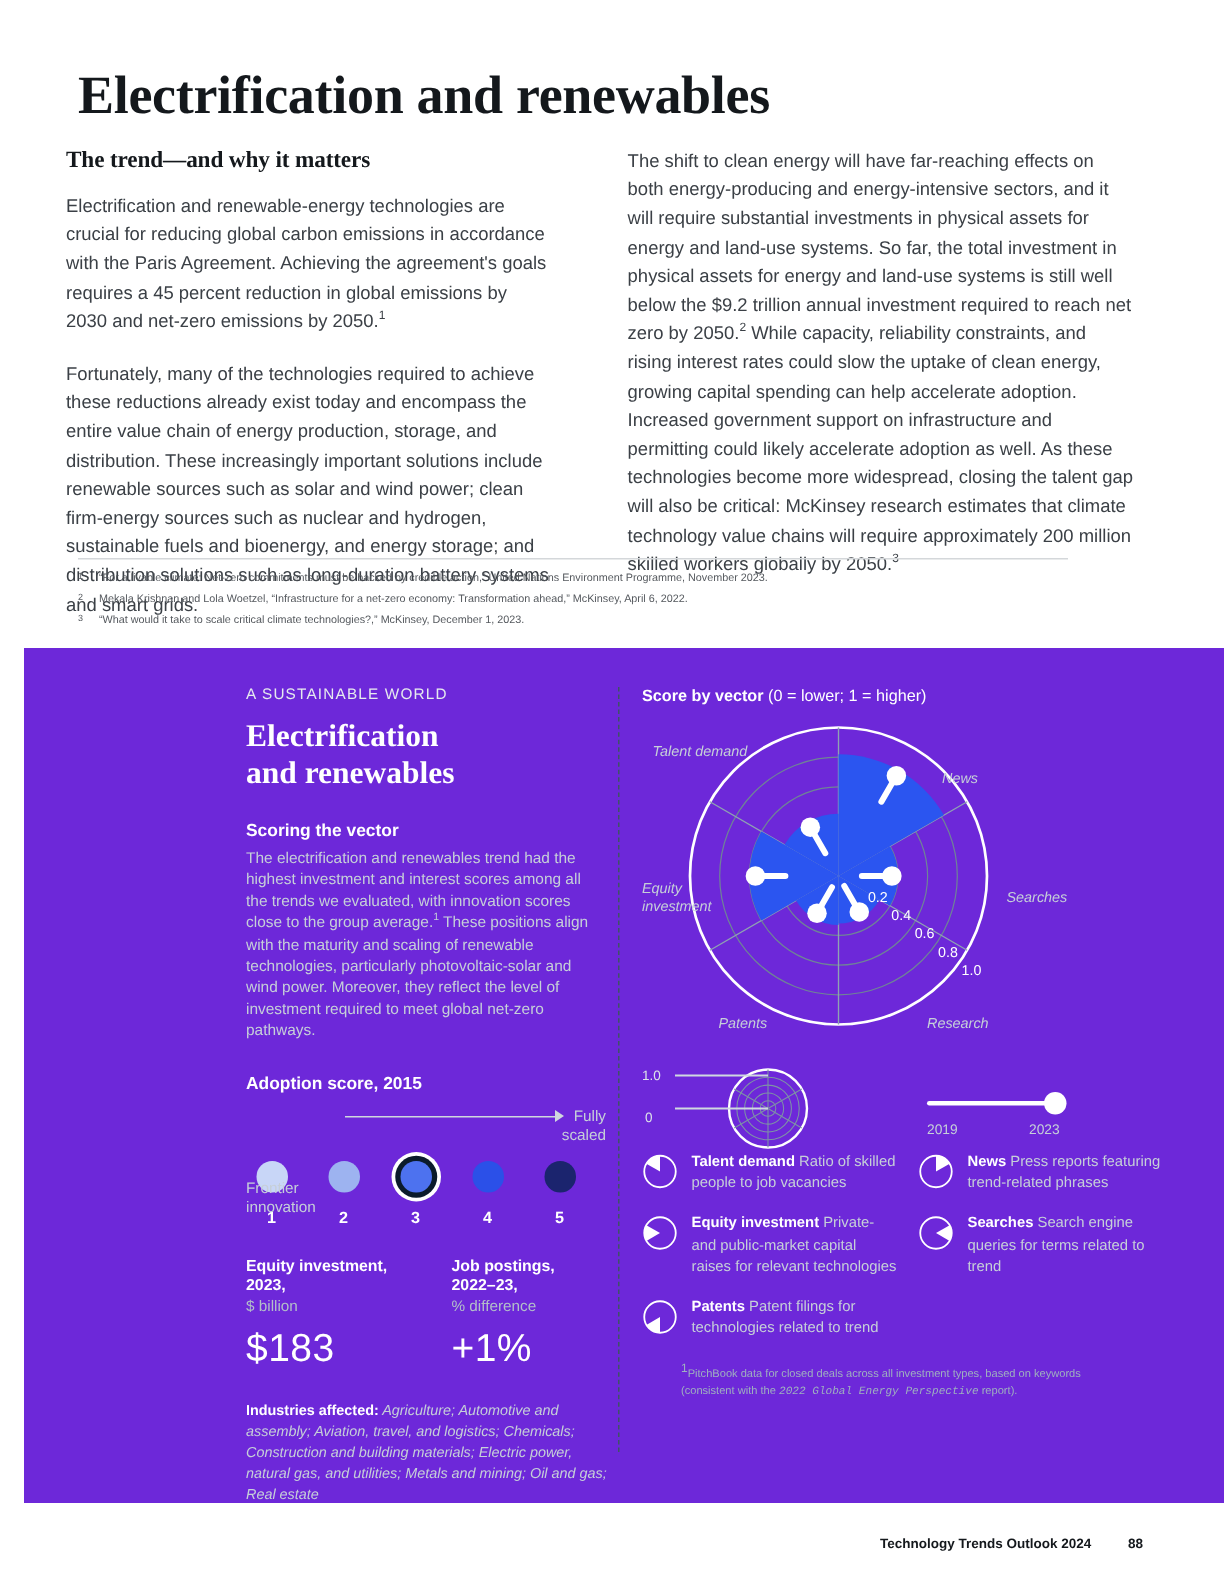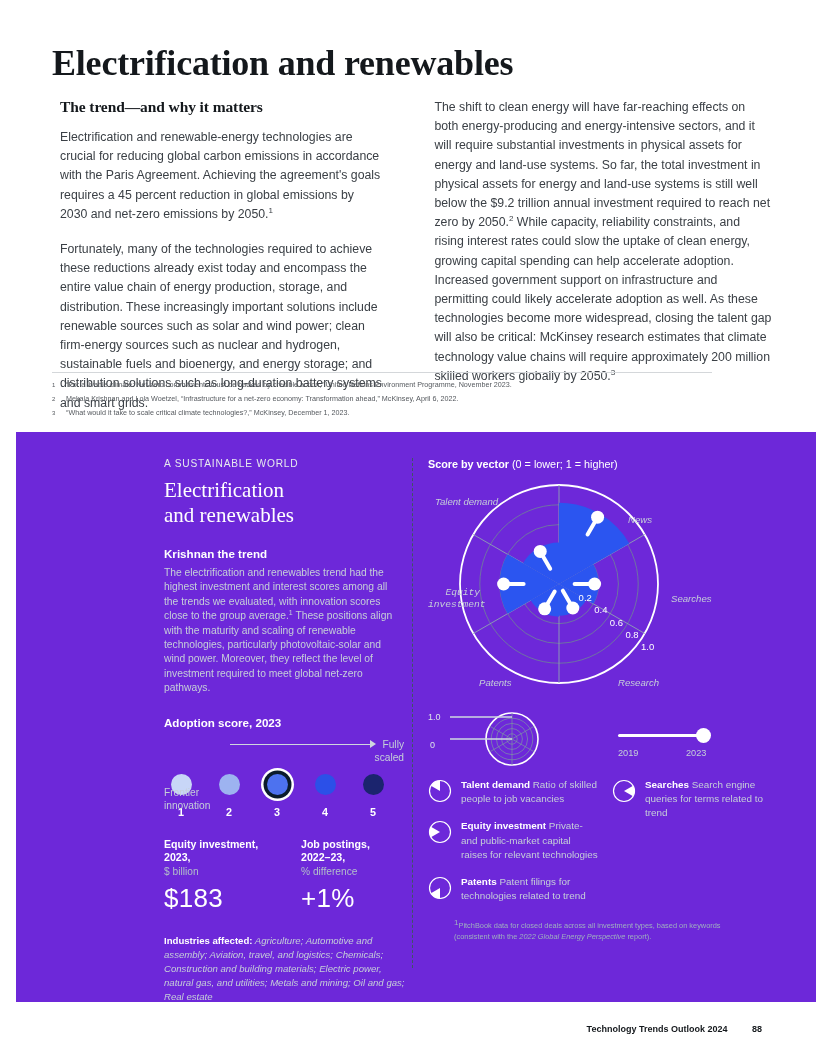--- a/index.html
+++ b/index.html
@@ -17,21 +17,21 @@
   
   .white-top { padding:0; position:relative; height:432px; background:#fff; }
 
   .title {
     position:absolute; left:52px; top:42px;
     font-family:"Liberation Serif", serif;
     font-weight:700; font-size:36px; letter-spacing:-0.2px;
     color:#14181c;
   }
 
-  .cols { position:absolute; left:60px; top:98px; width:712px; display:flex; gap:52px; }
+  .cols { position:absolute; left:44px; top:98px; width:712px; display:flex; gap:52px; }
   .col { width:330px; }
   .col-l { width:340px; }
   .col-r { width:356px; }
 
   .subhead {
     font-family:"Liberation Serif", serif;
     font-weight:700; font-size:15.5px; color:#14181c;
     margin:0 0 12px 0; letter-spacing:-0.1px;
   }
   .body-p {
@@ -56,21 +56,21 @@
   }
 
   .dark-left { position:absolute; left:148px; top:26px; width:240px; }
   .divider { position:absolute; left:396px; top:26px; width:1px; height:510px;
              background:transparent;
              border-left:1px dashed #3f5365; }
   .dark-right { position:absolute; left:412px; top:26px; width:360px; }
 
   .eyebrow { font-size:10.2px; letter-spacing:0.8px; color:#e6eaee; margin-bottom:9px; }
   .dk-title {
-    font-family:"Liberation Serif", serif; font-weight:400;
+    font-family:"Liberation Serif", serif; font-weight:700;
     font-size:21px; line-height:25px; color:#ffffff; margin-bottom:19px;
   }
   .dk-h3 { font-size:11.6px; font-weight:700; color:#fff; margin-bottom:6px; }
   .dk-p { font-size:10.3px; line-height:14.4px; color:#c6cfd8; }
   .dk-p sup { font-size:7px; }
 
   .section-h { font-size:11.6px; font-weight:700; color:#fff; margin-bottom:9px; }
 
   .scale-row { position:relative; height:30px; margin-bottom:4px; }
   .scale-lbl { position:absolute; font-size:10.2px; line-height:13px; color:#c6cfd8; }
@@ -103,29 +103,29 @@
   .radar-lbl { position:absolute; font-size:9.6px; font-style:italic; color:#c6cfd8; line-height:11.5px; }
 
   .mini-wrap { position:relative; width:352px; height:62px; }
   .mini-lbl { position:absolute; font-size:9px; color:#dde3e9; }
 
   .time-wrap { position:absolute; left:190px; top:22px; width:110px; }
   .time-line { position:absolute; left:0; top:6px; width:88px; height:3px; background:#ffffff; border-radius:2px;}
   .time-knob { position:absolute; left:78px; top:0; width:15px; height:15px; border-radius:50%; background:#fff;}
   .time-t { position:absolute; top:20px; font-size:9.2px; color:#c6cfd8; }
 
-  .legend { display:flex; gap:14px; margin-top:10px; }
+  .legend { display:flex; gap:14px; }
   .legend-col { width:170px; }
   .leg-item { display:flex; gap:9px; margin-bottom:13px; }
   .leg-icon { flex:0 0 24px; width:24px; height:24px; margin-top:1px; }
   .leg-txt { font-size:9.9px; line-height:14.2px; color:#c6cfd8; }
   .leg-txt b { color:#ffffff; font-weight:700; }
 
   .dk-foot { margin-top:4px; margin-left:26px; font-size:7.4px; line-height:11px; color:#9fb0bf; width:300px;}
-  .dk-foot i { font-style:italic; }
+  .dk-foot i { font-style:italic;font-family:Liberation Mono, monospace; }
 
   
   .footer { position:absolute; left:0; top:1002px; width:816px; height:54px; background:#fff; }
   .footer-inner { position:absolute; right:54px; top:22px; font-size:9px; font-weight:700; color:#14181c; }
   .footer-pg { display:inline-block; margin-left:22px; }
 </style>
 </head>
 <body>
 
 <div class="page">
@@ -167,26 +167,26 @@
 
     <div class="divider"></div>
 
     <div class="dark-left">
       <div class="eyebrow">A SUSTAINABLE WORLD</div>
       <div class="dk-title">
         <div>Electrification</div>
         <div>and renewables</div>
       </div>
 
-      <div class="dk-h3">Krishnan the trend</div>
+      <div class="dk-h3">Scoring the vector</div>
       <div class="dk-p"><span>The electrification and renewables trend had the highest investment and interest scores among all the trends we evaluated, with innovation scores close to the group average.</span><sup>1</sup><span> These positions align with the maturity and scaling of renewable technologies, particularly photovoltaic-solar and wind power. Moreover, they reflect the level of investment required to meet global net-zero pathways.</span></div>
 
       <div style="height:20px"></div>
 
-      <div class="section-h">Adoption score, 2023</div>
+      <div class="section-h">Adoption score, 2015</div>
 
       <div class="scale-row">
         <div class="scale-lbl left">
           <div>Frontier</div>
           <div>innovation</div>
         </div>
         <div class="arrow-line"></div>
         <div class="arrow-head"></div>
         <div class="scale-lbl right">
           <div>Fully</div>
@@ -273,21 +273,21 @@
             <text x="166.2052258428262" y="139.38019442289607" fill="#ffffff" font-size="9.5" font-family="&quot;Liberation Sans&quot;, sans-serif">0.4</text>
             <text x="181.80783876423928" y="151.5702916343441" fill="#ffffff" font-size="9.5" font-family="&quot;Liberation Sans&quot;, sans-serif">0.6</text>
             <text x="197.4104516856524" y="163.76038884579214" fill="#ffffff" font-size="9.5" font-family="&quot;Liberation Sans&quot;, sans-serif">0.8</text>
             <text x="213.01306460706547" y="175.95048605724017" fill="#ffffff" font-size="9.5" font-family="&quot;Liberation Sans&quot;, sans-serif">1.0</text>
           </svg>
         <div class="radar-lbl" style="left:7px; top:22px;">Talent demand</div>
         <div class="radar-lbl" style="left:200px; top:40px;">News</div>
         <div class="radar-lbl" style="left:243px; top:119px;">Searches</div>
         <div class="radar-lbl" style="left:190px; top:203px;">Research</div>
         <div class="radar-lbl" style="left:51px; top:203px;">Patents</div>
-        <div class="radar-lbl" style="left:0px; top:113px; width:52px; text-align:right;font-family:Liberation Mono, monospace;">
+        <div class="radar-lbl" style="left:0px; top:113px; width:52px; ">
           <div>Equity</div>
           <div>investment</div>
         </div>
       </div>
 
       <div class="mini-wrap">
         <svg id="mini-svg" width="140" height="62" viewBox="0 0 140 62">
             <circle cx="84" cy="33" r="5.2" fill="none" stroke="#7e93a5" stroke-width="0.7"></circle>
             <circle cx="84" cy="33" r="10.4" fill="none" stroke="#7e93a5" stroke-width="0.7"></circle>
             <circle cx="84" cy="33" r="15.6" fill="none" stroke="#7e93a5" stroke-width="0.7"></circle>
@@ -334,20 +334,27 @@
                   <circle cx="12" cy="12" r="10.5" fill="none" stroke="#ffffff" stroke-width="1.2"></circle>
                   <path d="M 12 12 L 12 22.5 A 10.5 10.5 0 0 1 2.906733260263394 17.25 Z" fill="#ffffff"></path>
                 </svg></span>
               <div class="leg-txt"><b>Patents</b><span> Patent filings for technologies related to trend</span></div>
             </div>
           </div>
         <div class="legend-col" id="legend-right">
             <div class="leg-item">
               <span class="leg-icon"><svg width="24" height="24" viewBox="0 0 24 24">
                   <circle cx="12" cy="12" r="10.5" fill="none" stroke="#ffffff" stroke-width="1.2"></circle>
+                  <path d="M 12 12 L 12 1.5 A 10.5 10.5 0 0 1 21.093266739736606 6.750000000000001 Z" fill="#ffffff"></path>
+                </svg></span>
+              <div class="leg-txt"><b>News</b><span> Press reports featuring trend-related phrases</span></div>
+            </div>
+            <div class="leg-item">
+              <span class="leg-icon"><svg width="24" height="24" viewBox="0 0 24 24">
+                  <circle cx="12" cy="12" r="10.5" fill="none" stroke="#ffffff" stroke-width="1.2"></circle>
                   <path d="M 12 12 L 21.093266739736606 6.750000000000001 A 10.5 10.5 0 0 1 21.093266739736606 17.25 Z" fill="#ffffff"></path>
                 </svg></span>
               <div class="leg-txt"><b>Searches</b><span> Search engine queries for terms related to trend</span></div>
             </div>
           </div>
       </div>
 
       <div class="dk-foot"><sup>1</sup><span>PitchBook data for closed deals across all investment types, based on keywords (consistent with the </span><i>2022 Global Energy Perspective</i><span> report).</span></div>
     </div>
   </div>

